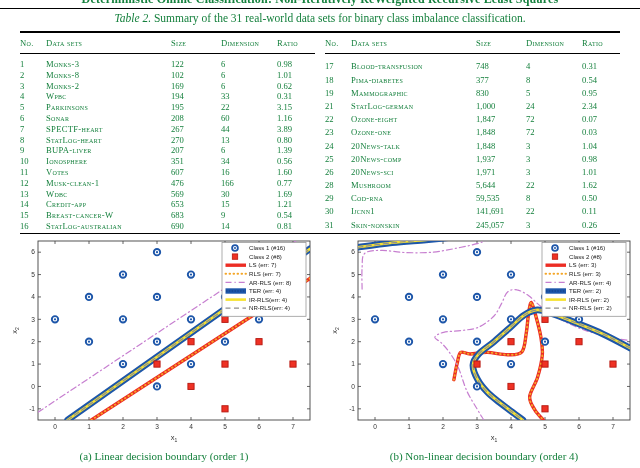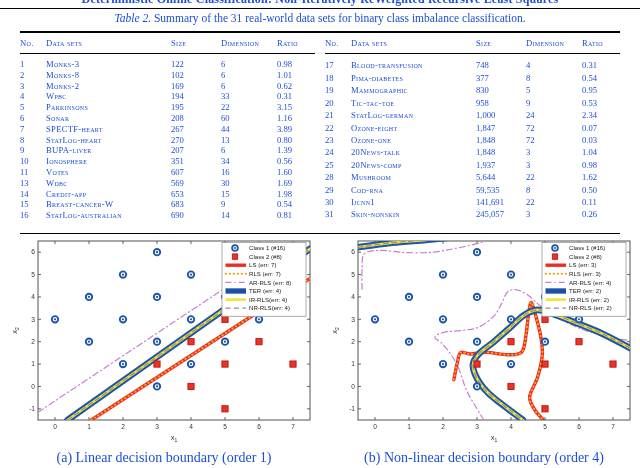--- a/index.html
+++ b/index.html
@@ -1,17 +1,17 @@
 <!DOCTYPE html>
 <html><head>
 <meta charset="utf-8">
 <style>
   html,body{margin:0;padding:0;background:#fff;}
   .page{position:relative;width:640px;height:468px;background:#fff;overflow:hidden;
-        font-family:"Liberation Serif", serif;color:#1d4ed8;text-decoration:underline;}
+        font-family:"Liberation Serif", serif;color:#15803d;text-decoration:underline;}
   
   .running-head{position:absolute;left:0;top:0;width:640px;height:8px;overflow:hidden;
                 border-bottom:1px solid #000;}
   .running-head .rh-text{display:block;margin-top:-8px;text-align:center;
                 font-size:12px;font-weight:bold;letter-spacing:.2px;white-space:nowrap;}
   
   .table-caption{position:absolute;left:0;top:12px;width:640px;text-align:center;
                  font-size:11.5px;}
   .table-caption .cap-label{font-style:italic;}
   
@@ -28,21 +28,21 @@
   table.datatbl .c-name{width:125px;}
   table.datatbl .c-size{width:50px;}
   table.datatbl .c-dim{width:56px;}
   table.datatbl .c-ratio{width:38px;}
   td.ds-name{font-variant:small-caps;letter-spacing:.3px;}
   tbody tr:first-child td{padding-top:5px;}
   
   .figure{position:absolute;top:236px;width:312px;}
   .figure.fa{left:8px;}
   .figure.fb{left:328px;}
-  .fig-caption{margin-top:2px;text-align:center;font-size:14px;white-space:nowrap;}
+  .fig-caption{margin-top:2px;text-align:center;font-size:11px;white-space:nowrap;}
   svg.chart{display:block;}
   svg.chart text{font-family:"Liberation Sans", sans-serif;}
 </style>
 </head>
 <body>
 
 <div class="page">
 
   <div class="running-head">
     <span class="rh-text">Deterministic Online Classification: Non-Iteratively ReWeighted Recursive Least Squares</span>
@@ -141,32 +141,39 @@
               <td>0.56</td>
             </tr>
             <tr>
               <td>11</td>
               <td class="ds-name">Votes</td>
               <td>607</td>
               <td>16</td>
               <td>1.60</td>
             </tr>
             <tr>
+              <td>12</td>
+              <td class="ds-name">Musk-clean-1</td>
+              <td>476</td>
+              <td>166</td>
+              <td>0.77</td>
+            </tr>
+            <tr>
               <td>13</td>
               <td class="ds-name">Wdbc</td>
               <td>569</td>
               <td>30</td>
               <td>1.69</td>
             </tr>
             <tr>
               <td>14</td>
               <td class="ds-name">Credit-app</td>
               <td>653</td>
               <td>15</td>
-              <td>1.98</td>
+              <td>1.21</td>
             </tr>
             <tr>
               <td>15</td>
               <td class="ds-name">Breast-cancer-W</td>
               <td>683</td>
               <td>9</td>
               <td>0.54</td>
             </tr>
             <tr>
               <td>16</td>
@@ -210,27 +217,20 @@
               <td>0.54</td>
             </tr>
             <tr>
               <td>19</td>
               <td class="ds-name">Mammographic</td>
               <td>830</td>
               <td>5</td>
               <td>0.95</td>
             </tr>
             <tr>
-              <td>20</td>
-              <td class="ds-name">Tic-tac-toe</td>
-              <td>958</td>
-              <td>9</td>
-              <td>0.53</td>
-            </tr>
-            <tr>
               <td>21</td>
               <td class="ds-name">StatLog-german</td>
               <td>1,000</td>
               <td>24</td>
               <td>2.34</td>
             </tr>
             <tr>
               <td>22</td>
               <td class="ds-name">Ozone-eight</td>
               <td>1,847</td>
@@ -250,20 +250,27 @@
               <td>1,848</td>
               <td>3</td>
               <td>1.04</td>
             </tr>
             <tr>
               <td>25</td>
               <td class="ds-name">20News-comp</td>
               <td>1,937</td>
               <td>3</td>
               <td>0.98</td>
+            </tr>
+            <tr>
+              <td>26</td>
+              <td class="ds-name">20News-sci</td>
+              <td>1,971</td>
+              <td>3</td>
+              <td>1.01</td>
             </tr>
             <tr>
               <td>28</td>
               <td class="ds-name">Mushroom</td>
               <td>5,644</td>
               <td>22</td>
               <td>1.62</td>
             </tr>
             <tr>
               <td>29</td>

